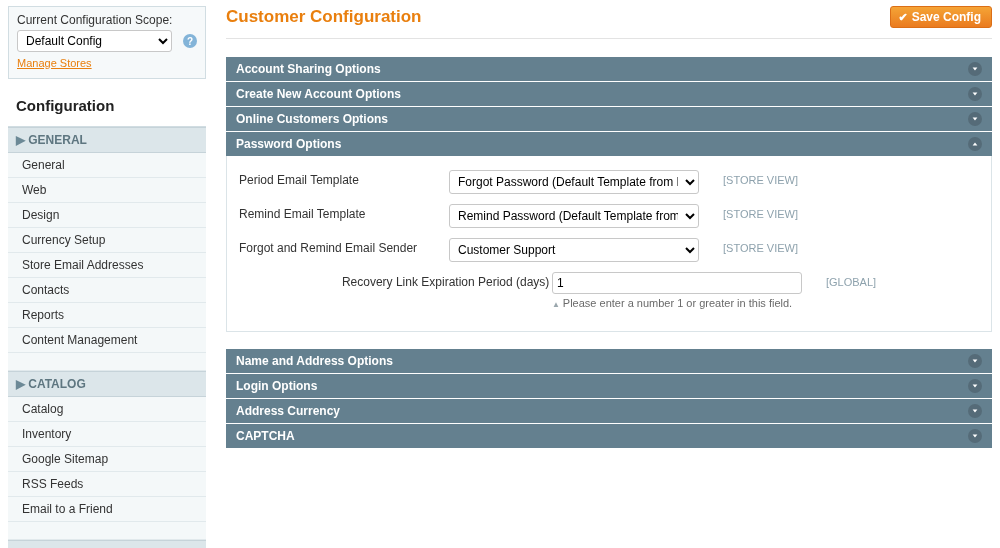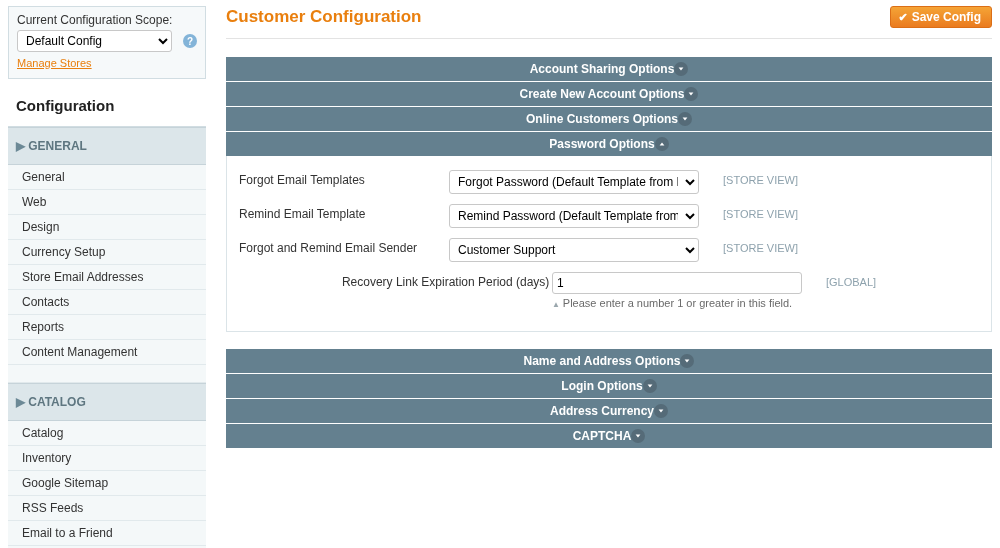--- a/index.html
+++ b/index.html
@@ -10,33 +10,33 @@
 
 .scope-box { border: 1px solid #d1dde2; background: #f6f9fa; padding: 6px 8px 8px 8px; margin-bottom: 8px; }
 .scope-label { color: #333; }
 .scope-row { display: flex; align-items: center; margin-top: 3px; gap: 11px; }
 .scope-row select { font-size: 12px; padding: 2px 4px; border: 1px solid #c8c8c8; border-radius: 3px; background: #fff; width: 155px; }
 .help-icon { display: inline-flex; width: 14px; height: 14px; border-radius: 50%; background: #83b4d8; color: #fff; align-items: center; justify-content: center; font-size: 10px; font-weight: bold; }
 .manage-stores { color: #e97f0e; text-decoration: underline; font-size: 11px; display: inline-block; margin-top: 5px; }
 
 .config-title { font-size: 15px; font-weight: bold; padding: 10px 8px 12px 8px; border-bottom: 1px solid #d1dde2; color: #222; background: #fff; }
 
-.nav-section-header { background: #dce6ea; color: #5e7680; font-weight: bold; font-size: 12px; padding: 11px 8px; border-top: 1px solid #c6d3d9; border-bottom: 1px solid #c6d3d9; }
+.nav-section-header { background: #dce6ea; color: #5e7680; font-weight: bold; font-size: 12px; padding: 5px 8px; border-top: 1px solid #c6d3d9; border-bottom: 1px solid #c6d3d9; }
 .nav-section-header .arrow { color: #6c8996; margin-right: 3px; }
 .nav-section-body { background: #f4f8f9; }
 .nav-item { padding: 5px 8px 5px 14px; border-bottom: 1px solid #e1e9ec; color: #333; cursor: pointer; font-size: 12px; }
 .nav-trailing-space { height: 18px; background: #f4f8f9; border-bottom: 1px solid #e1e9ec; }
 
 .content-header { display: flex; align-items: center; justify-content: space-between; padding-bottom: 10px; border-bottom: 1px solid #e3e3e3; margin-bottom: 18px; }
 .page-title { color: #e97f0e; font-size: 17px; font-weight: bold; }
 .save-btn { background: linear-gradient(#f5a436, #ea7b1f); border: 1px solid #db6e16; color: #fff; font-weight: bold; font-size: 12px; padding: 3px 10px 3px 7px; border-radius: 3px; display: inline-flex; align-items: center; gap: 4px; cursor: pointer; }
 .save-btn .check { display: inline-block; font-size: 11px; }
 
 .accordion { }
-.acc-header { background: #64808f; color: #fff; font-weight: bold; font-size: 12px; padding: 5px 10px; border-top: 1px solid #fff; display: flex; justify-content: center; align-items: center; cursor: pointer; }
+.acc-header { background: #64808f; color: #fff; font-weight: bold; font-size: 12px; padding: 5px 10px; border-top: 1px solid #fff; display: flex; justify-content: space-between; align-items: center; cursor: pointer; }
 .acc-header:first-child { border-top: none; }
 .acc-chevron { width: 14px; height: 14px; border-radius: 50%; background: #556b78; display: inline-flex; align-items: center; justify-content: center; }
 .acc-chevron svg { width: 8px; height: 8px; }
 .acc-body { background: #fff; padding: 14px 12px 14px 12px; border: 1px solid #dbe4e8; border-top: none; }
 .acc-spacer { height: 16px; }
 
 .form-row { display: flex; align-items: flex-start; margin-bottom: 10px; }
 .form-row:last-child { margin-bottom: 8px; justify-content: center; }
 .form-label { width: 210px; font-size: 12px; color: #333; padding-top: 3px; }
 .form-control { width: 250px; margin-right: 24px; }
@@ -128,21 +128,21 @@
         <span>Password Options</span>
         <span class="acc-chevron">
             <svg viewBox="0 0 10 10">
               <path d="M2 7 L5 3 L8 7 Z" fill="#fff"></path>
             </svg>
           </span>
       </div>
 
       <div class="acc-body">
         <div class="form-row">
-          <div class="form-label">Forgot Email Templates</div>
+          <div class="form-label">Period Email Template</div>
           <div class="form-control">
             <select>
               <option>Forgot Password (Default Template from Locale)</option>
             </select>
           </div>
           <div class="scope-tag">[STORE VIEW]</div>
         </div>
         <div class="form-row">
           <div class="form-label">Remind Email Template</div>
           <div class="form-control">

